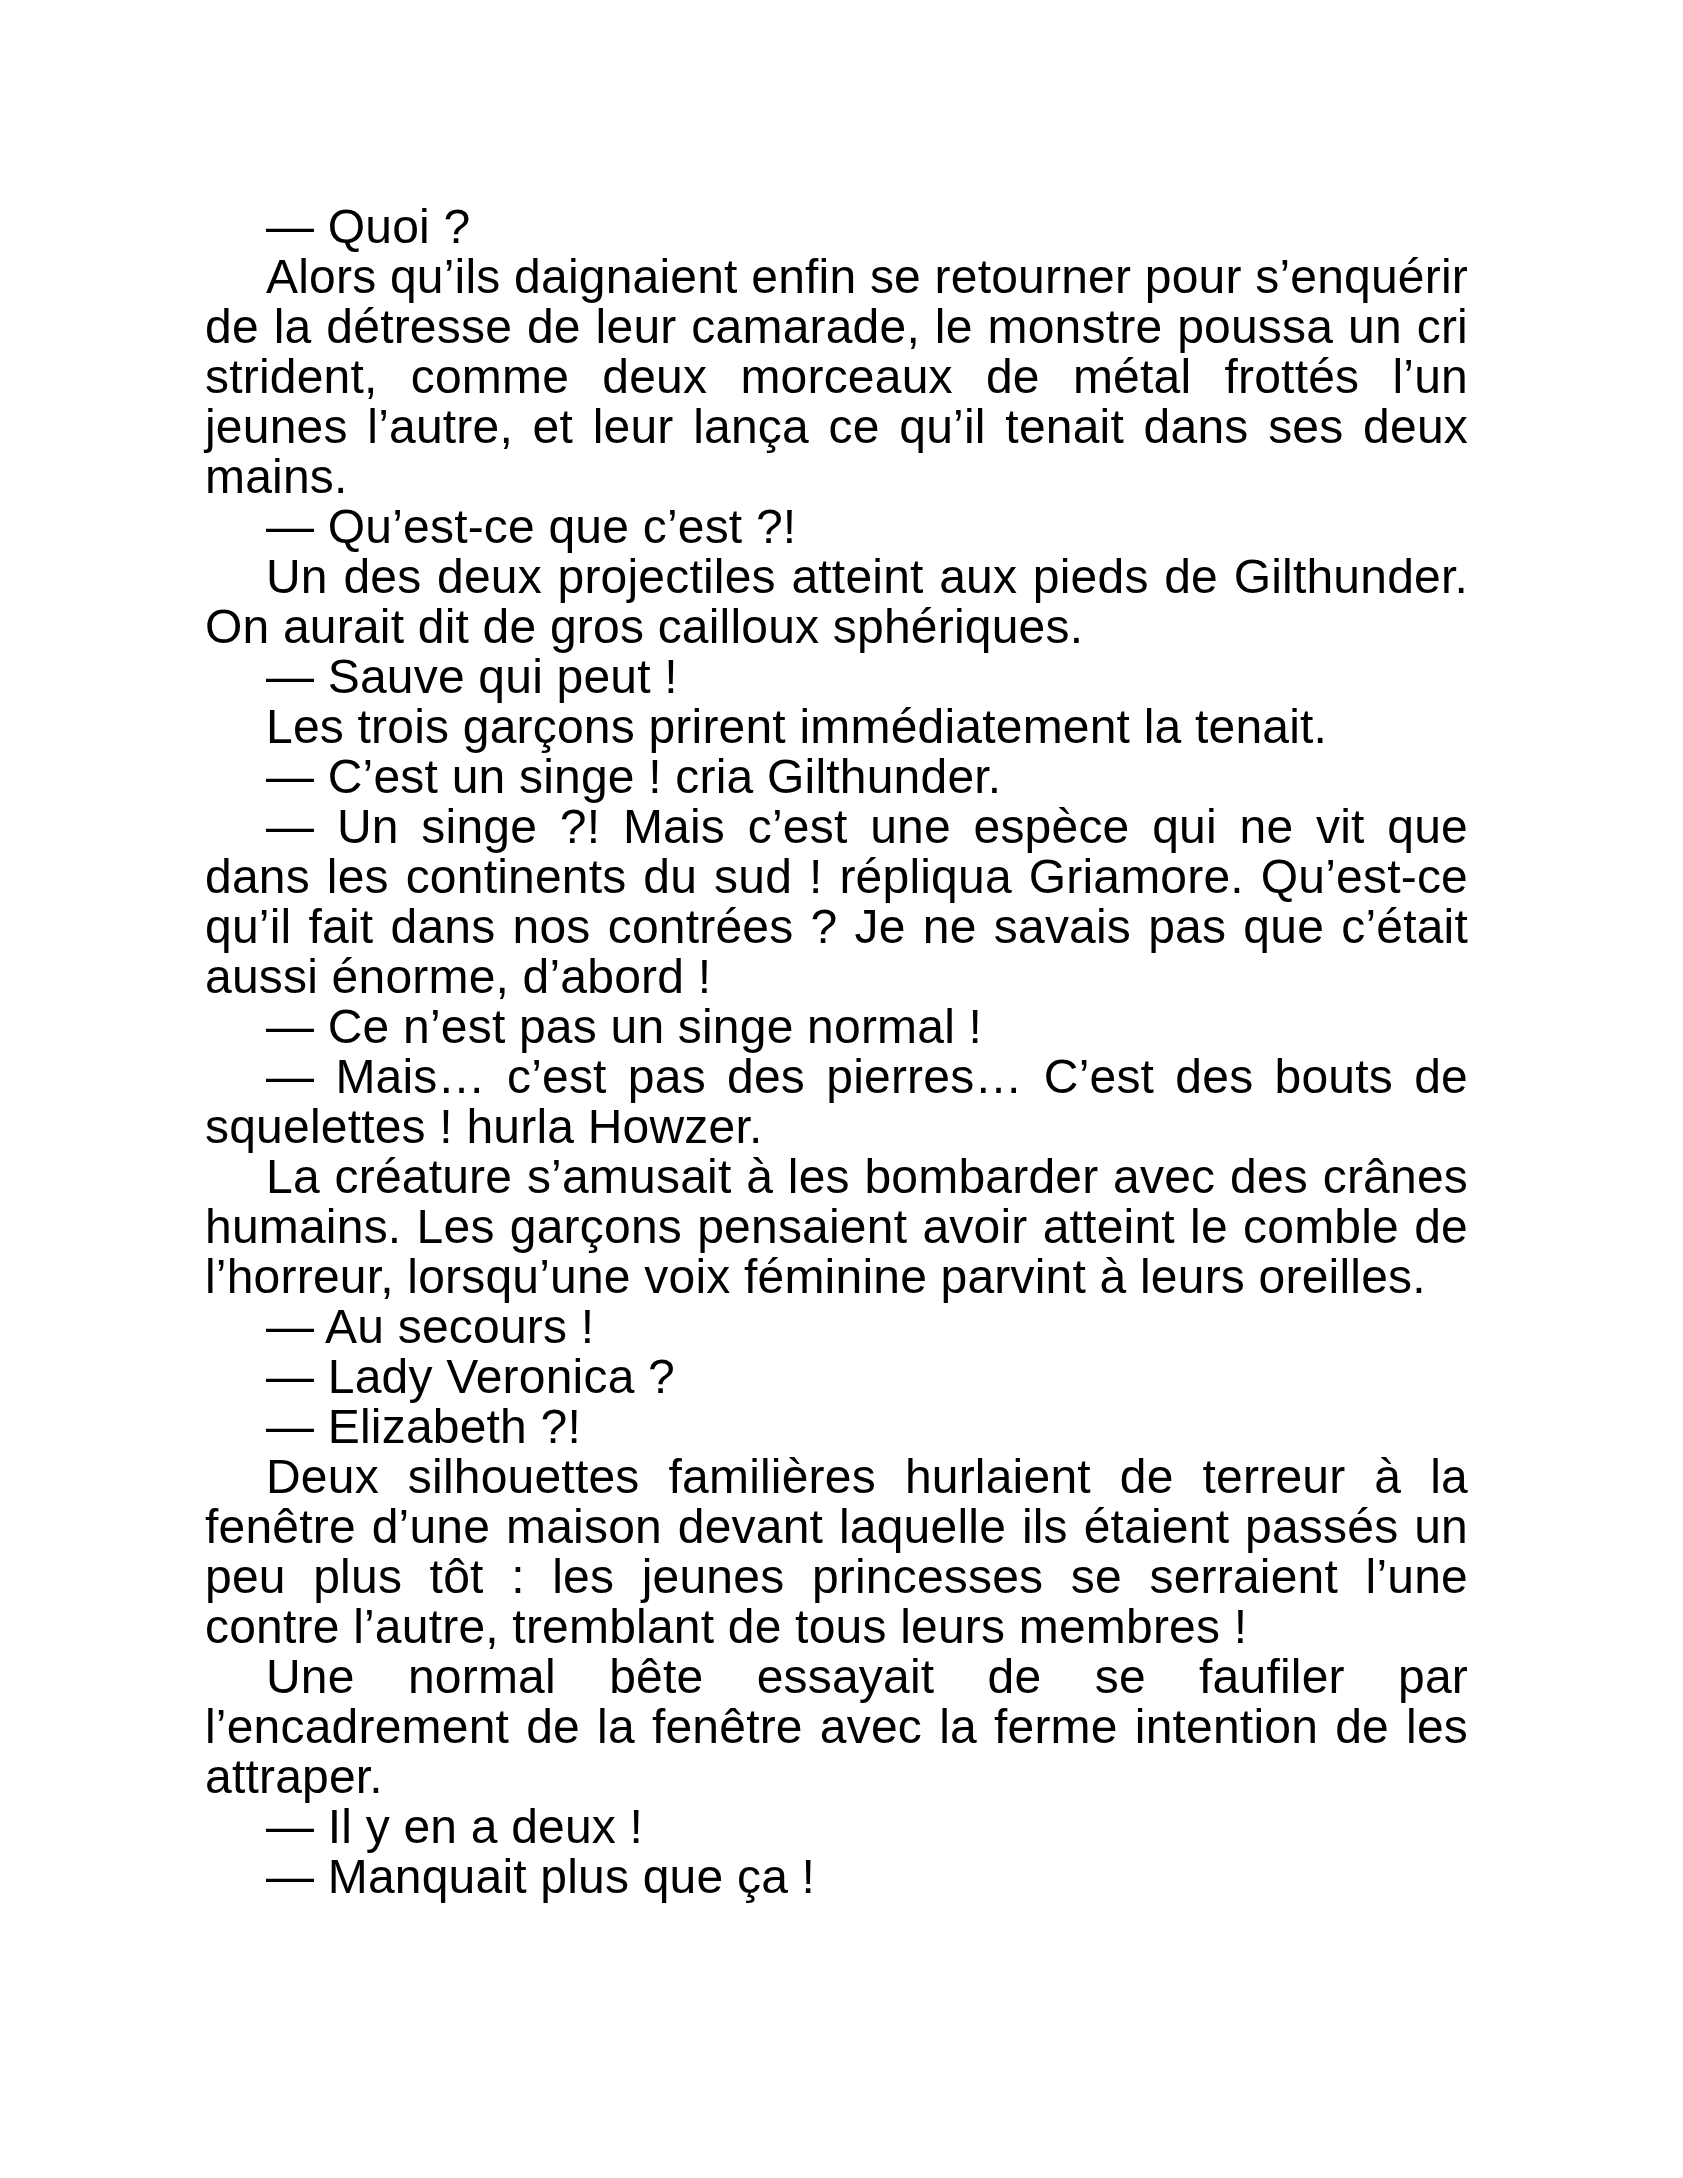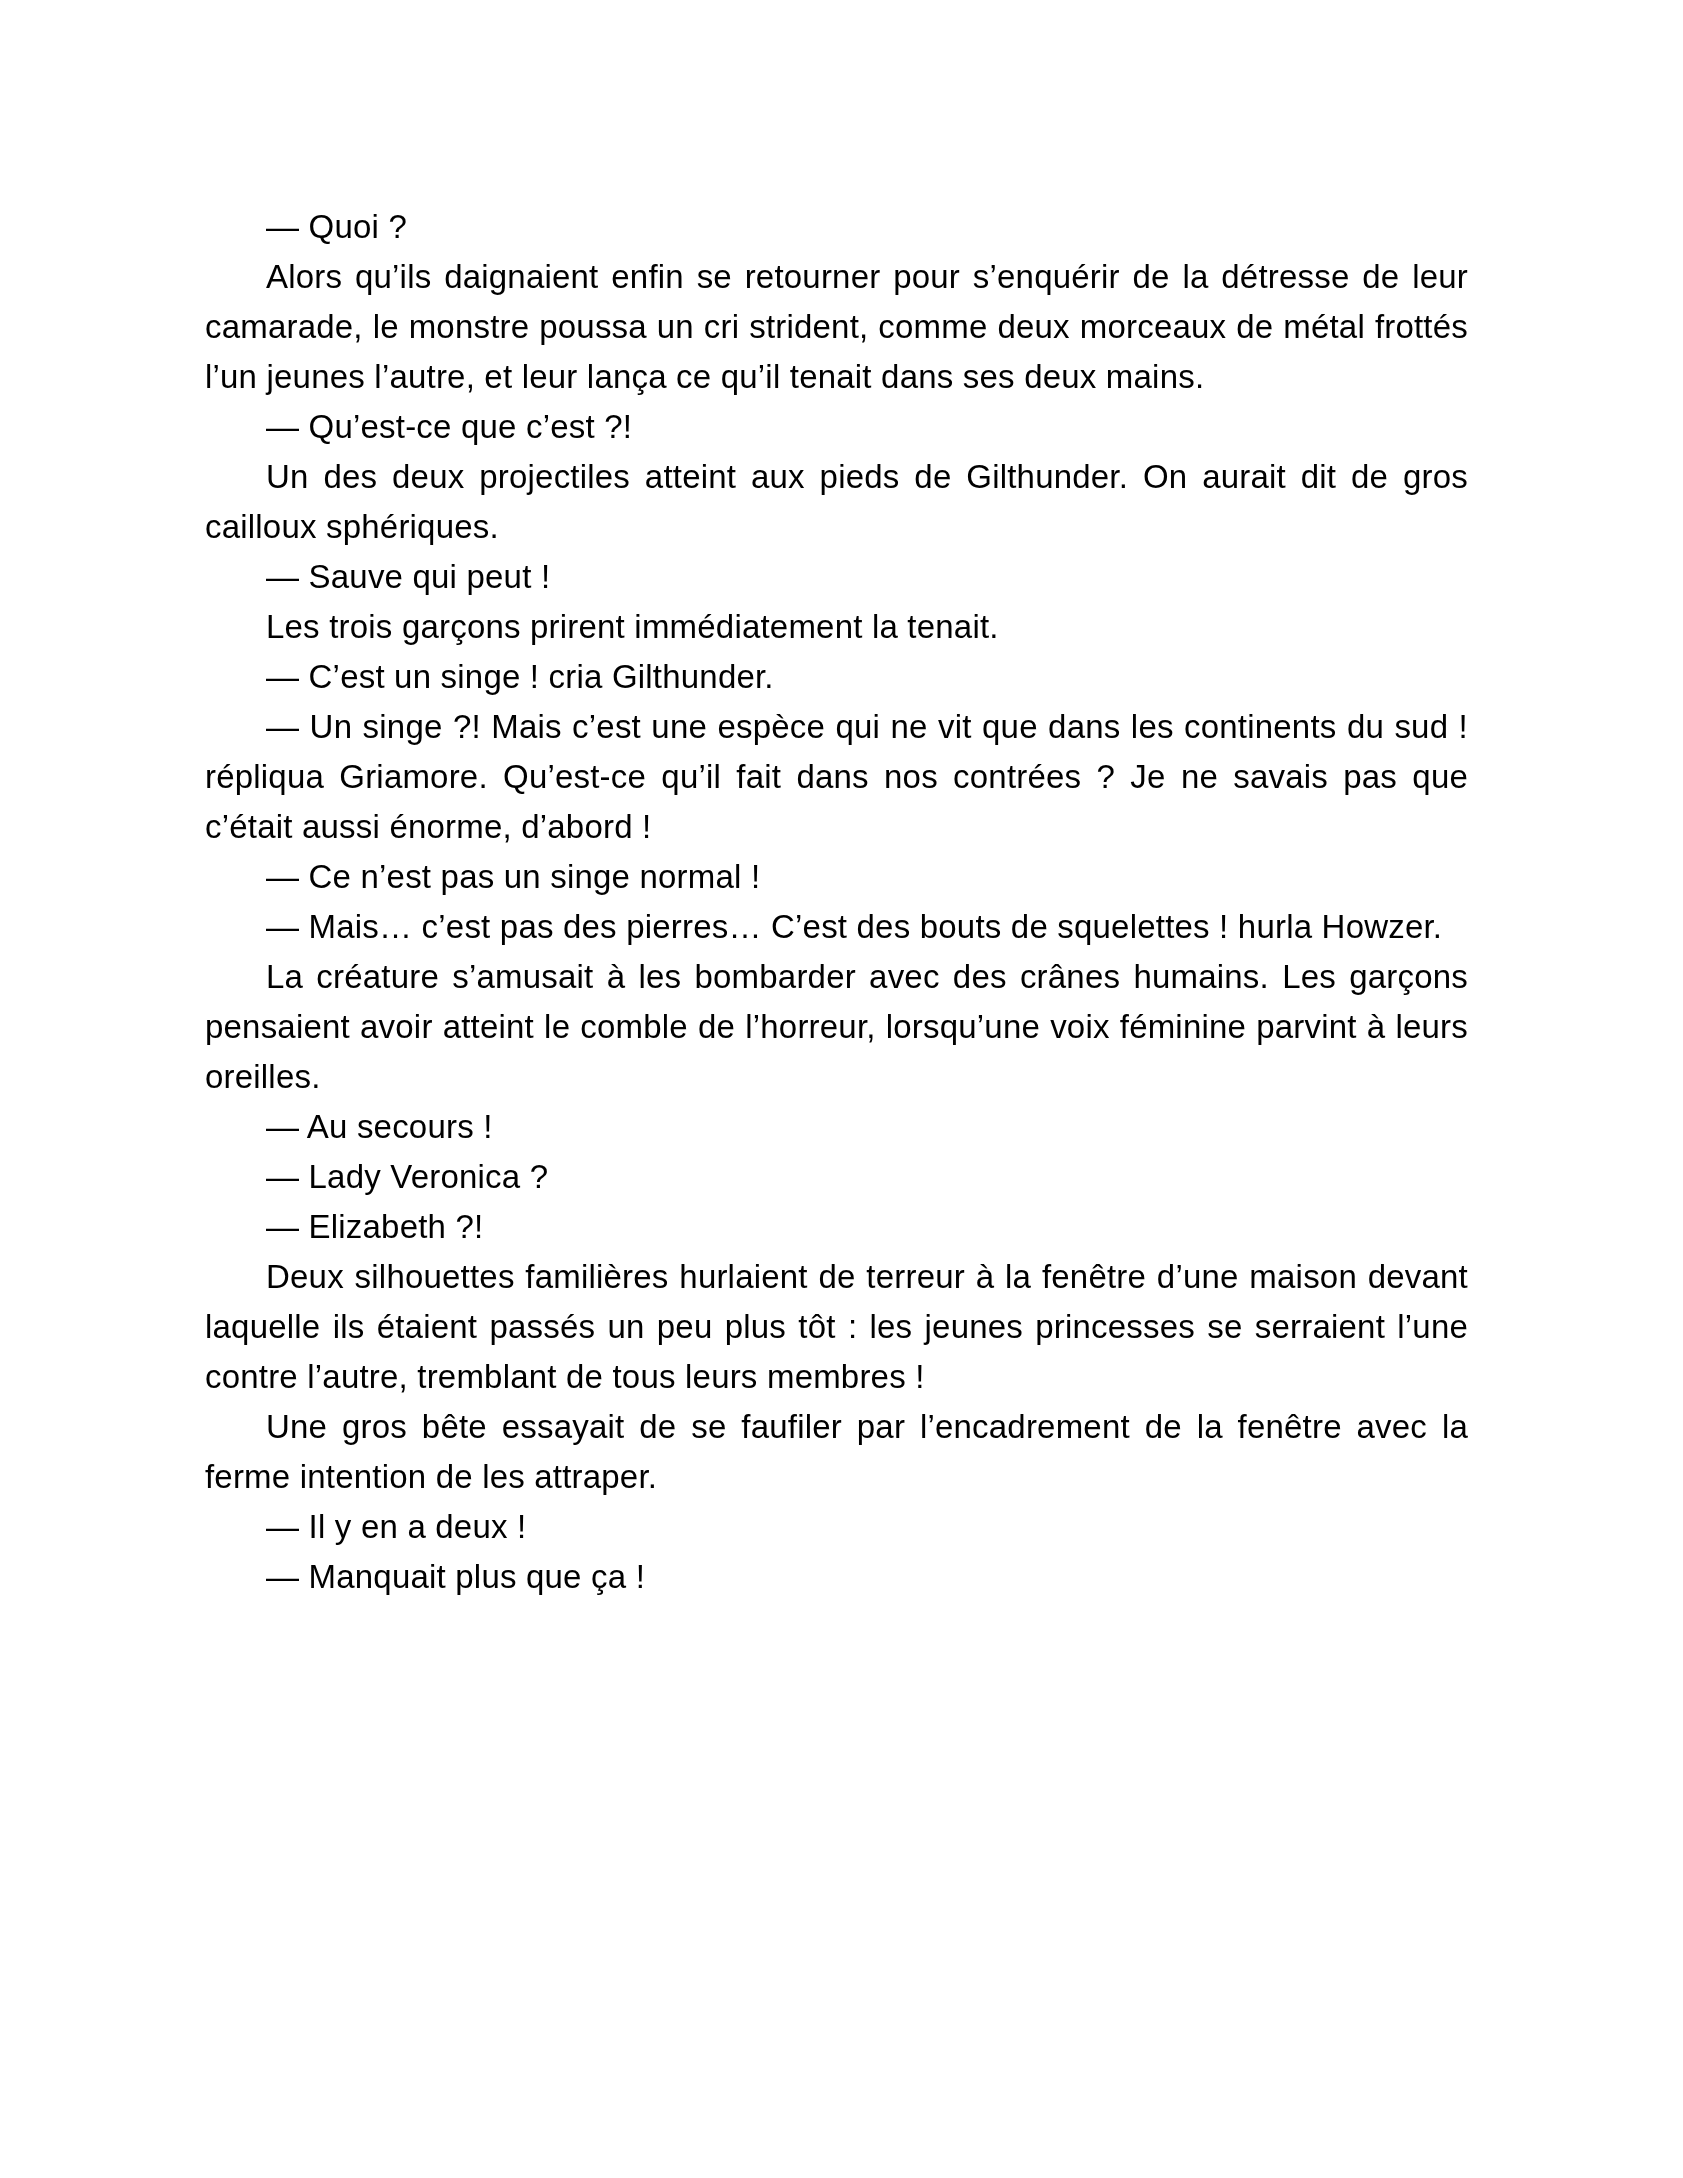--- a/index.html
+++ b/index.html
@@ -14,21 +14,21 @@
     background: #ffffff;
     overflow: hidden;
   }
   .text-block {
     position: absolute;
     left: 205px;
     top: 202px;
     width: 1263px;
     color: #000000;
     font-family: "Liberation Sans", "DejaVu Sans", sans-serif;
-    font-size: 33px;
+    font-size: 48px;
     line-height: 50px;
     text-align: justify;
     letter-spacing: 0.2px;
   }
   .text-block p {
     margin: 0;
     padding: 0;
     text-indent: 61px;
   }
 </style>
@@ -45,18 +45,18 @@
     <p>Les trois garçons prirent immédiatement la tenait.</p>
     <p>— C’est un singe&nbsp;! cria Gilthunder.</p>
     <p>— Un singe&nbsp;?! Mais c’est une espèce qui ne vit que dans les continents du sud&nbsp;! répliqua Griamore. Qu’est-ce qu’il fait dans nos contrées&nbsp;? Je ne savais pas que c’était aussi énorme, d’abord&nbsp;!</p>
     <p>— Ce n’est pas un singe normal&nbsp;!</p>
     <p>— Mais… c’est pas des pierres… C’est des bouts de squelettes&nbsp;! hurla Howzer.</p>
     <p>La créature s’amusait à les bombarder avec des crânes humains. Les garçons pensaient avoir atteint le comble de l’horreur, lorsqu’une voix féminine parvint à leurs oreilles.</p>
     <p>— Au secours&nbsp;!</p>
     <p>— Lady Veronica&nbsp;?</p>
     <p>— Elizabeth&nbsp;?!</p>
     <p>Deux silhouettes familières hurlaient de terreur à la fenêtre d’une maison devant laquelle ils étaient passés un peu plus tôt&nbsp;: les jeunes princesses se serraient l’une contre l’autre, tremblant de tous leurs membres&nbsp;!</p>
-    <p>Une gros bête essayait de se faufiler par l’encadrement de la fenêtre avec la ferme intention de les attraper.</p>
+    <p>Une normal bête essayait de se faufiler par l’encadrement de la fenêtre avec la ferme intention de les attraper.</p>
     <p>— Il y en a deux&nbsp;!</p>
     <p>— Manquait plus que ça&nbsp;!</p>
   </div>
 </div>
 
 
 </body></html>

